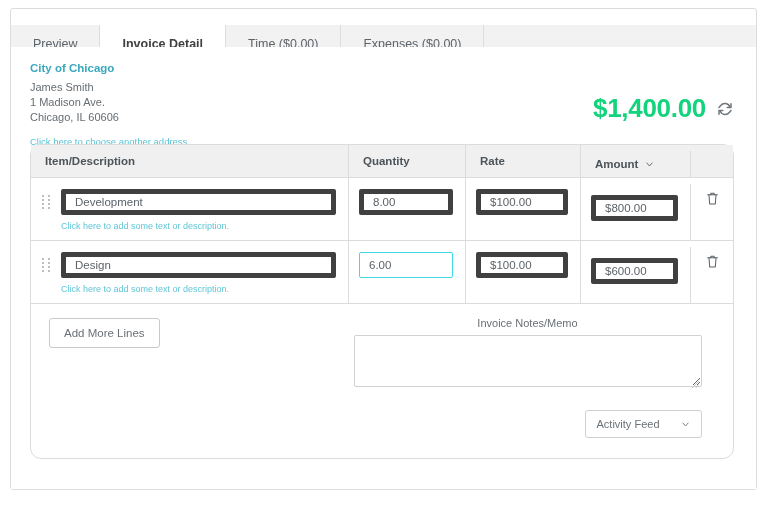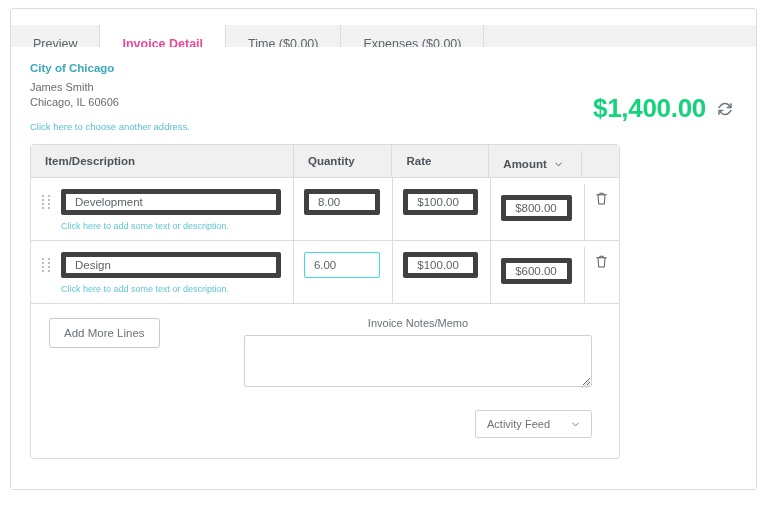--- a/index.html
+++ b/index.html
@@ -56,21 +56,21 @@
     font-size: 12.5px;
     color: #5d646a;
     border-right: 1px solid #dcdcdc;
     background: #f2f2f2;
     box-sizing: border-box;
     white-space: nowrap;
     cursor: pointer;
   }
   .tab.active {
     background: #ffffff;
-    color: #ec4899;
+    color: #404040;
     font-weight: bold;
     border-bottom: 1px solid #ffffff;
     margin-bottom: -1px;
   }
   .tab.active::after {
     content: "";
     position: absolute;
     left: 0;
     right: 0;
     bottom: 0;
@@ -137,23 +137,23 @@
     height: 18px;
     display: block;
     cursor: pointer;
   }
 
   
   .table {
     position: absolute;
     left: 19px;
     top: 97px;
-    width: 590px;
+    width: 704px;
     border: 1px solid #dcdcdc;
-    border-radius: 4px;
+    border-radius: 11px;
     box-sizing: border-box;
     background: #fff;
   }
   .row {
     display: flex;
     align-items: stretch;
   }
   .thead {
     background: #f0f0f0;
     border-bottom: 1px solid #dcdcdc;
@@ -341,20 +341,21 @@
         <span>Expenses ($0.00)</span>
       </div>
       <div class="tab-filler"></div>
     </div>
 
     <div class="body">
 
       <div class="addr">
         <div class="addr-title">City of Chicago</div>
         <div class="addr-line">James Smith</div>
+        <div class="addr-line">1 Madison Ave.</div>
         <div class="addr-line">Chicago, IL 60606</div>
         <div class="addr-link">Click here to choose another address.</div>
       </div>
 
       <div class="total-wrap">
         <div class="total-amount">$1,400.00</div>
         <svg class="refresh-icon" viewBox="0 0 24 24" fill="none" stroke="#6f767c" stroke-width="2" stroke-linecap="round" stroke-linejoin="round">
           <polyline points="20 5 20 10 15 10"></polyline>
           <polyline points="4 19 4 14 9 14"></polyline>
           <path d="M18.5 9.5A7 7 0 0 0 6.3 7.3L4 10"></path>

